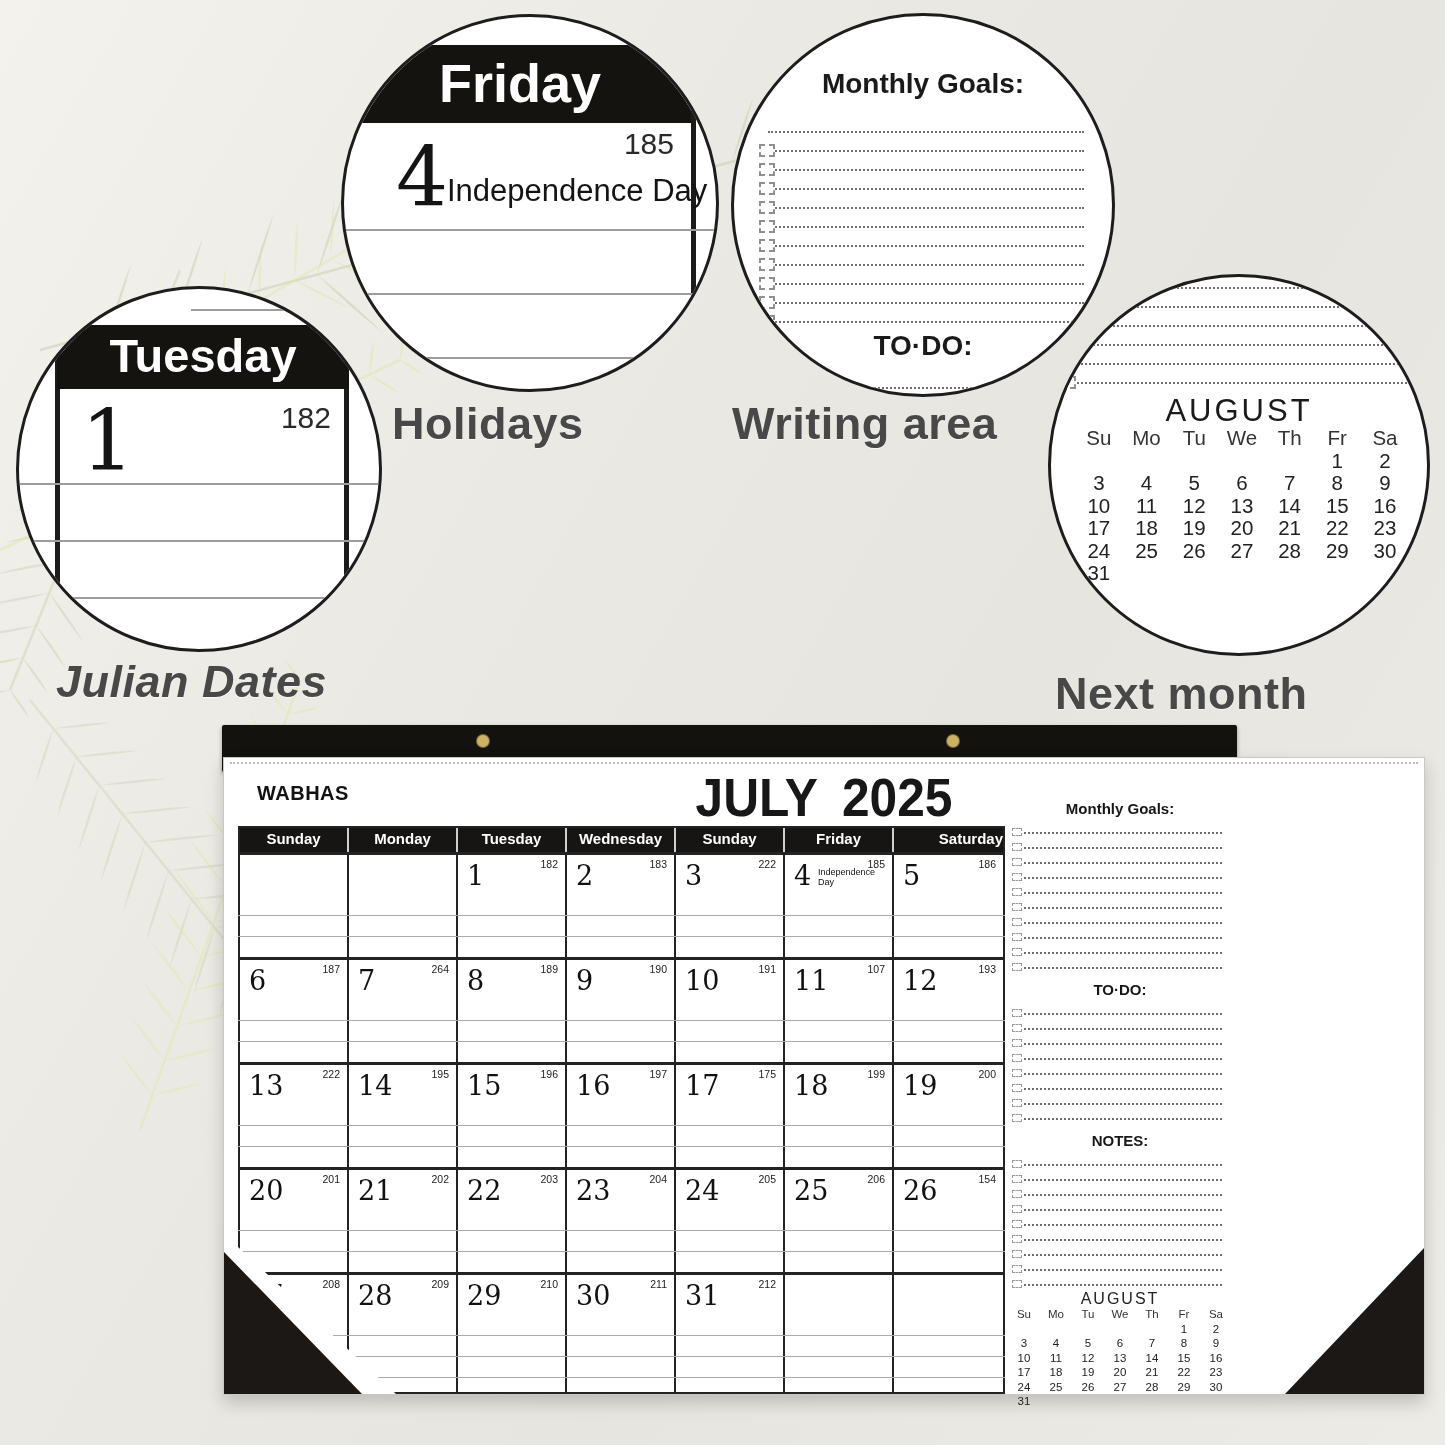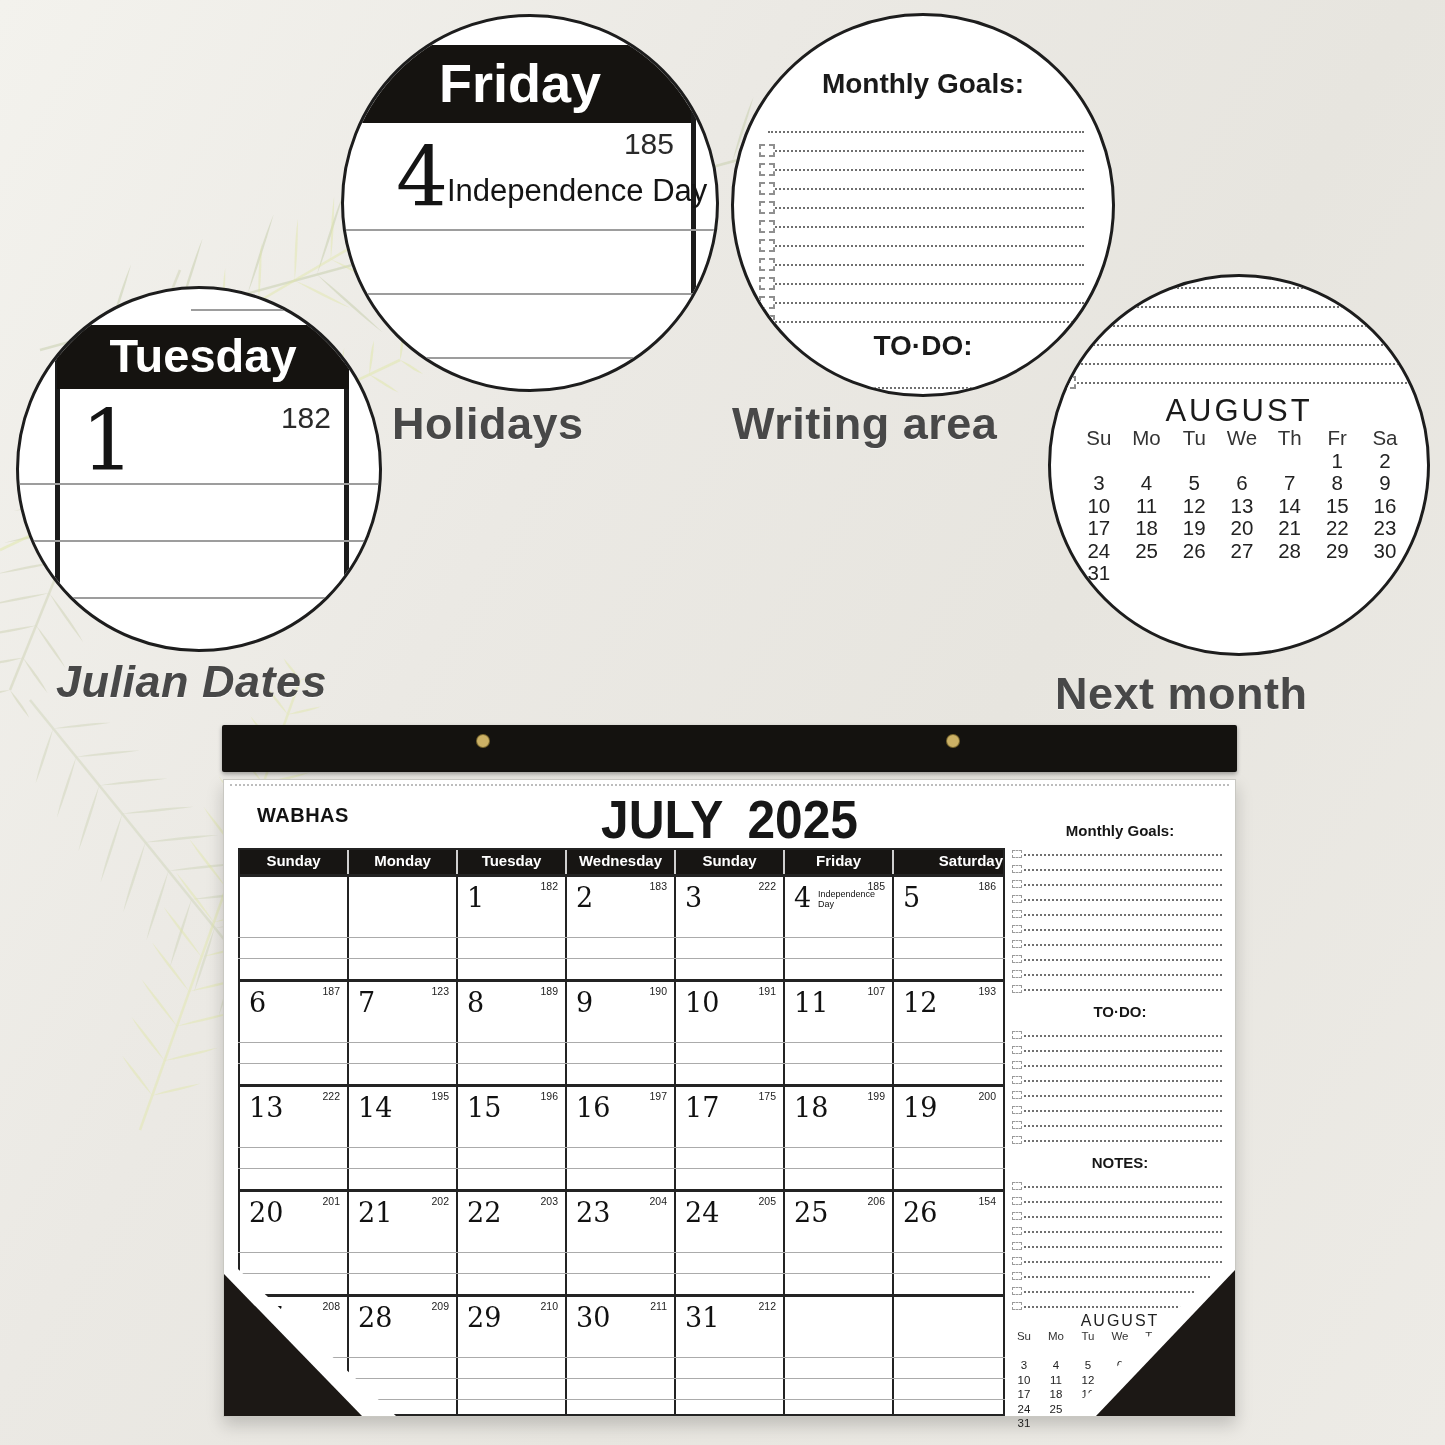--- a/index.html
+++ b/index.html
@@ -66,21 +66,21 @@
   .mini-lg .mini-head .mini-cell{color:#333;}
 
   
   #calendar{position:absolute;left:222px;top:725px;width:1015px;height:686px;z-index:3;}
   #topbar{position:absolute;left:0;top:0;width:100%;height:47px;background:#14120f;border-radius:2px;
     box-shadow:0 2px 4px rgba(0,0,0,.35);}
   .grommet{position:absolute;width:12px;height:12px;border:6px solid #ccb166;border-radius:50%;
     background:#94939b;box-shadow:0 0 0 1px #7a682f, inset 0 1px 2px #4c4c55;}
   #grommet-l{left:255px;top:10px;} #grommet-r{left:725px;top:10px;}
 
-  #page{position:absolute;left:1px;top:54px;width:1013px;height:638px;background:#fff;
+  #page{position:absolute;left:1px;top:32px;width:1202px;height:638px;background:#fff;
     border:1px solid #c9c8c2;box-shadow:0 8px 16px rgba(0,0,0,.18);}
   #page-dotted{position:absolute;left:6px;right:6px;top:4px;border-top:2px dotted #bdbdbd;}
   #brand{position:absolute;left:33px;top:24px;font-size:20px;font-weight:700;letter-spacing:.5px;color:#121212;}
   #month-title{position:absolute;left:0;top:12px;width:100%;text-align:center;font-size:54px;font-weight:700;
     color:#171717;transform:scaleX(.92);word-spacing:12px;line-height:1;}
 
   #month-grid{position:absolute;left:14px;top:68px;display:grid;
     grid-template-columns:repeat(7,109px);
     grid-template-rows:24px 105px 105px 105px 105px 120px;
     border:2px solid #232323;background:#fff;}
@@ -340,21 +340,21 @@
           <span class="j">186</span>
         </div>
         <div class="cell">
           <div class="lines"></div>
           <span class="d">6</span>
           <span class="j">187</span>
         </div>
         <div class="cell">
           <div class="lines"></div>
           <span class="d">7</span>
-          <span class="j">123</span>
+          <span class="j">264</span>
         </div>
         <div class="cell">
           <div class="lines"></div>
           <span class="d">8</span>
           <span class="j">189</span>
         </div>
         <div class="cell">
           <div class="lines"></div>
           <span class="d">9</span>
           <span class="j">190</span>

